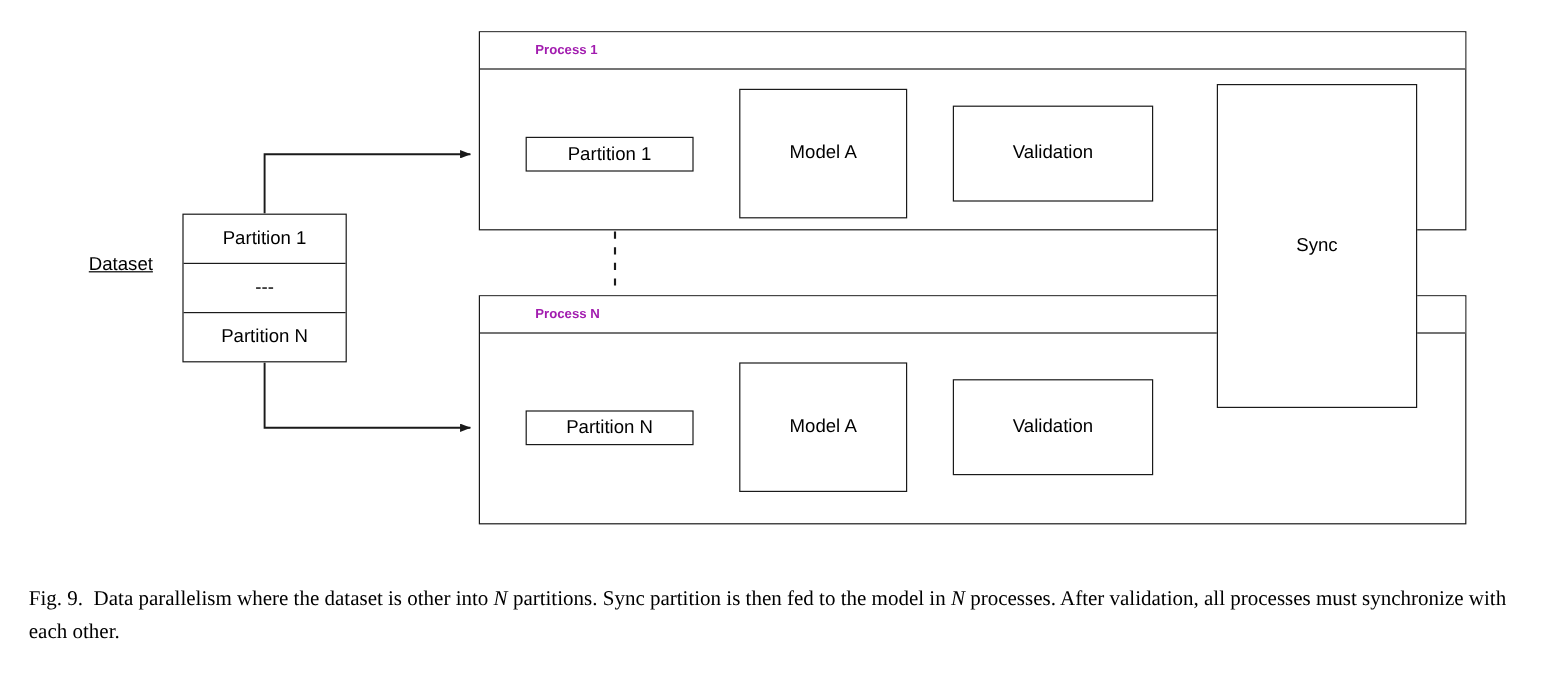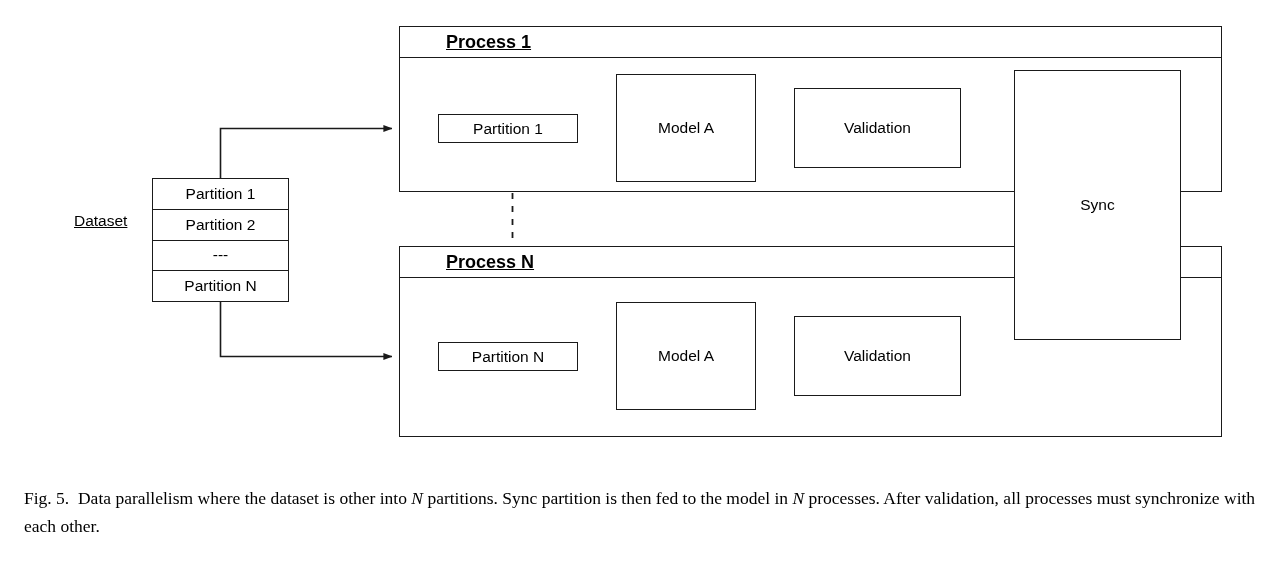--- a/index.html
+++ b/index.html
@@ -47,25 +47,24 @@
     top: 0;
     height: 31px;
     box-sizing: border-box;
     border-bottom: 1.6px solid #1a1a1a;
     display: flex;
     align-items: center;
     background: #ffffff;
   }
   .container-header-label {
     font-weight: bold;
-    font-size: 18px;
+    font-size: 11px;
     padding-left: 46px;
-    color: #000000;
-    white-space: nowrap;
-    text-decoration: underline;
+    color: #a21caf;
+    white-space: nowrap;
   }
 
   
   #dataset-stack {
     position: absolute;
     box-sizing: border-box;
     border: 1.6px solid #1a1a1a;
     background: #ffffff;
     display: flex;
     flex-direction: column;
@@ -158,21 +157,20 @@
 
     <g>
       <path d="M512.5,193 L512.5,245" fill="none" stroke="#1a1a1a" stroke-width="1.8" stroke-dasharray="6 7"></path>
     </g>
   </svg>
 
   <div id="dataset-label" style="left:74px; top:212px;">Dataset</div>
 
   <div id="dataset-stack" style="left:152px; top:178px; width:137px; height:124px;">
     <div class="dataset-row">Partition 1</div>
-    <div class="dataset-row">Partition 2</div>
     <div class="dataset-row">---</div>
     <div class="dataset-row">Partition N</div>
   </div>
 
   <div class="container-box" style="left:399px; top:26px; width:823px; height:166px;">
     <div class="container-header">
       <span class="container-header-label">Process 1</span>
     </div>
   </div>
 
@@ -190,21 +188,21 @@
 
   <div class="box" style="left:438px; top:342px; width:140px; height:29px;">Partition N</div>
 
   <div class="box" style="left:616px; top:302px; width:140px; height:108px;">Model A</div>
 
   <div class="box" style="left:794px; top:316px; width:167px; height:80px;">Validation</div>
 
   <div class="box" style="left:1014px; top:70px; width:167px; height:270px; z-index:5;">Sync</div>
 
   <div id="caption">
-    <span>Fig. 5.</span>&nbsp;
+    <span>Fig. 9.</span>&nbsp;
     <span>Data parallelism where the dataset is other into</span>
     <span class="italic-n">N</span>
     <span>partitions. Sync partition is then fed to the model in</span>
     <span class="italic-n">N</span>
     <span>processes. After validation, all processes must synchronize with each other.</span>
   </div>
 
 </div>
 
 </body></html>

